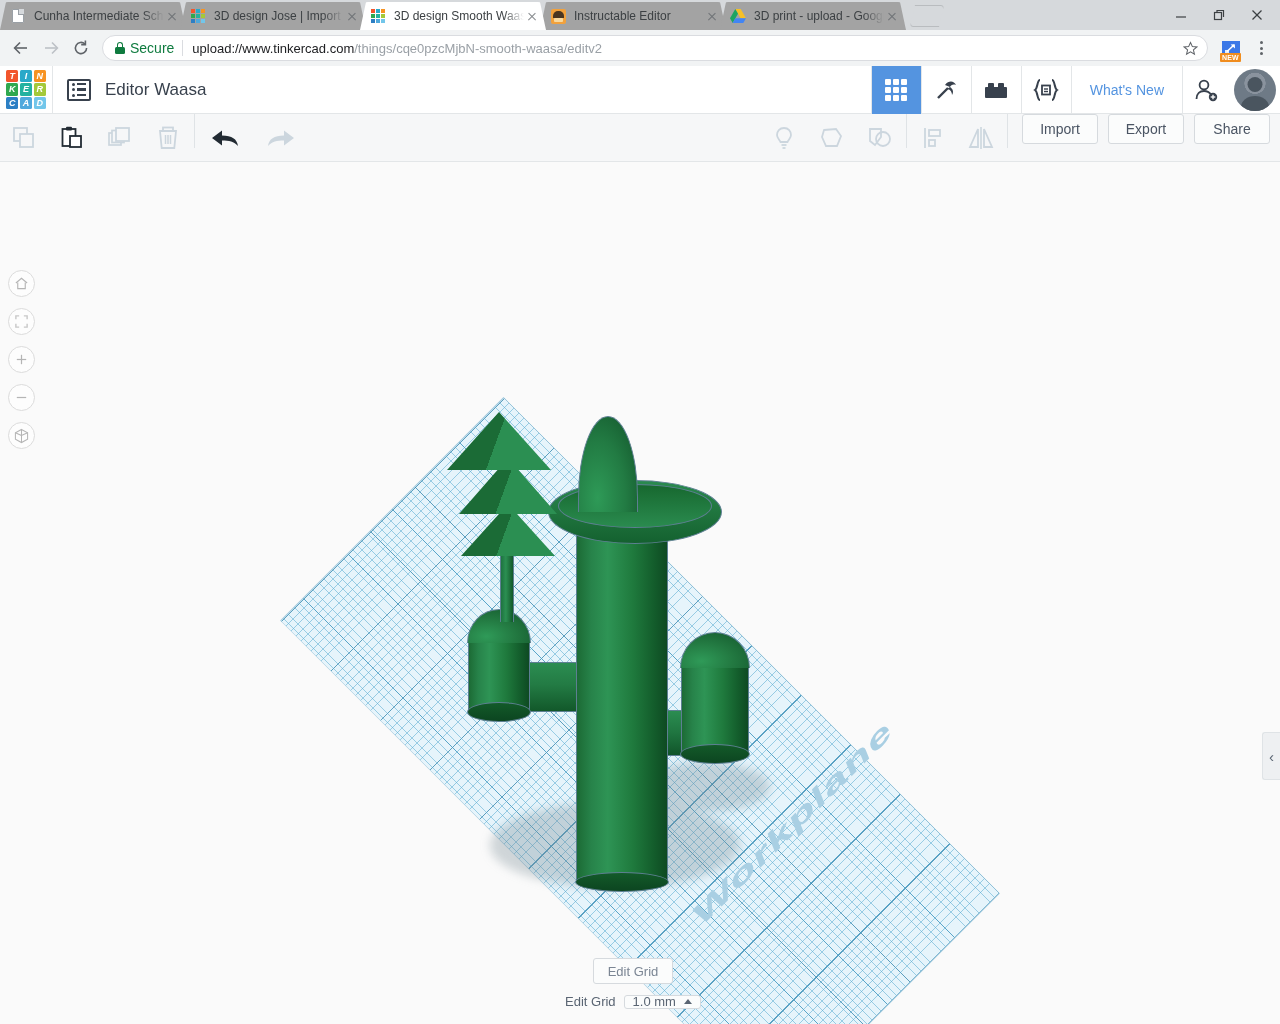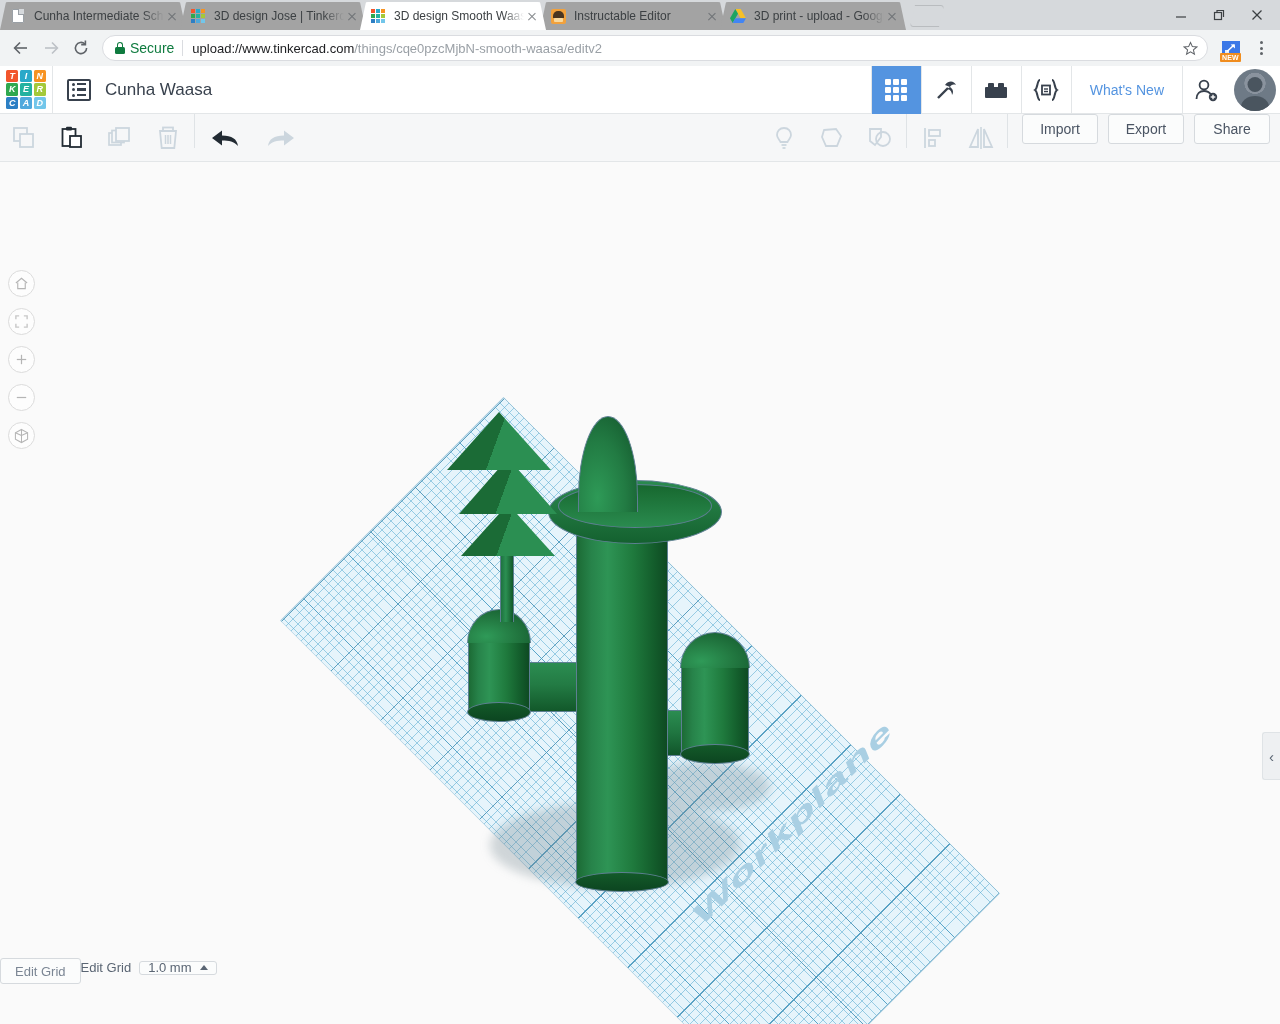--- a/index.html
+++ b/index.html
@@ -258,21 +258,21 @@
   .collapse-tab {
     position: absolute; right: 0; top: 570px; width: 18px; height: 48px;
     background: #eef0f2; border: 1px solid #dfe3e6; border-right: none;
     border-radius: 3px 0 0 3px; display: flex; align-items: center; justify-content: center;
     color: #5a6573; font-size: 15px;
   }
 
   
   .statusbar {
     position: absolute; right: 0; bottom: 0; width: 100%; height: 74px;
-    display: flex; flex-direction: row; align-items: flex-start;
+    display: flex; flex-direction: column; align-items: center;
     padding-right: 14px; pointer-events: none;
   }
   .editgrid {
     height: 26px; padding: 0 14px; border: 1px solid #d6dade; border-radius: 3px;
     background: #fbfcfc; display: flex; align-items: center; font-size: 13px;
     color: #7b8694; margin-top: 8px; pointer-events: auto;
   }
   .snaprow { display: flex; align-items: center; gap: 8px; margin-top: 10px; pointer-events: auto; }
   .snaplabel { font-size: 13px; color: #5a6573; }
   .snapsel {
@@ -304,21 +304,21 @@
             <i style="background:#2aa9c9"></i>
             <i style="background:#f79322"></i>
           <i style="background:#2fa84f"></i>
             <i style="background:#23b2a0"></i>
             <i style="background:#a4c93a"></i>
           <i style="background:#2c7fc4"></i>
             <i style="background:#4fa9dd"></i>
             <i style="background:#72c6ea"></i>
         </span>
       </span>
-      <span class="tab-title">3D design Jose | Tinkerc</span>
+      <span class="tab-title">3D design Jose | Import</span>
       <span class="tab-close"></span>
     </div>
 
     <div class="tab active">
       <span class="favicon">
         <span class="fav-tinker">
           <i style="background:#f2552c"></i>
             <i style="background:#2aa9c9"></i>
             <i style="background:#f79322"></i>
           <i style="background:#2fa84f"></i>
@@ -443,21 +443,21 @@
         <i style="background:#2c7fc4">C</i>
         <i style="background:#4fa9dd">A</i>
         <i style="background:#72c6ea">D</i>
       </div>
       <div class="hdr-sep"></div>
       <div class="listicon">
           <i></i>
           <i></i>
           <i></i>
         </div>
-      <div class="doc-title">Cunha Waasa</div>
+      <div class="doc-title">Editor Waasa</div>
 
       <div class="hdr-right">
         <div class="hdr-icon active">
           <span class="gridicon">
               <i></i>
               <i></i>
               <i></i>
               <i></i>
               <i></i>
               <i></i>

